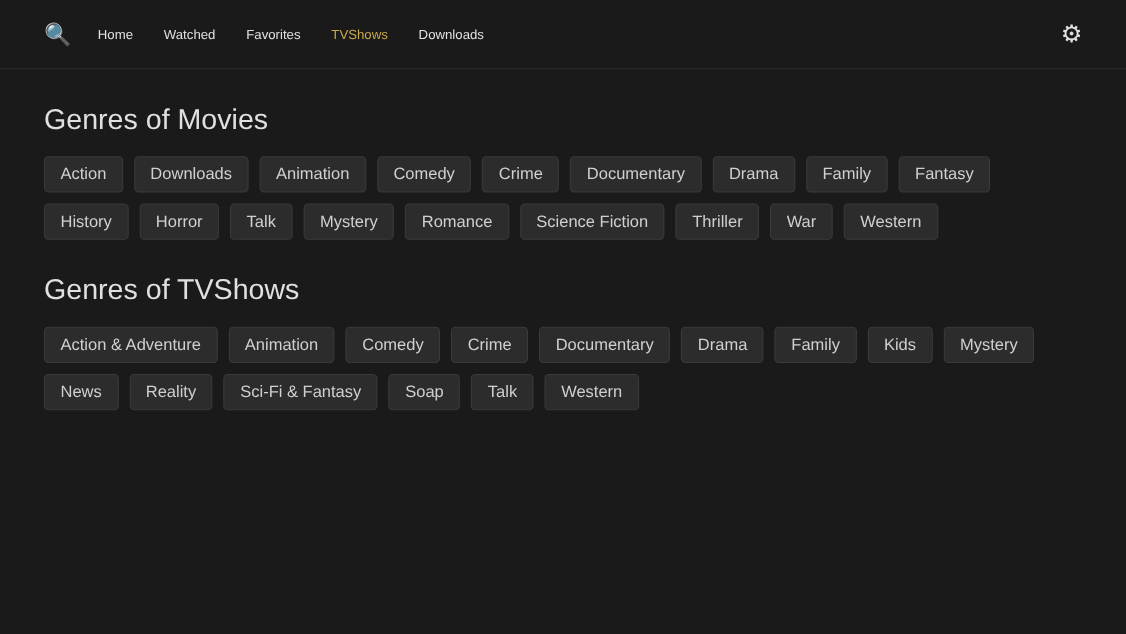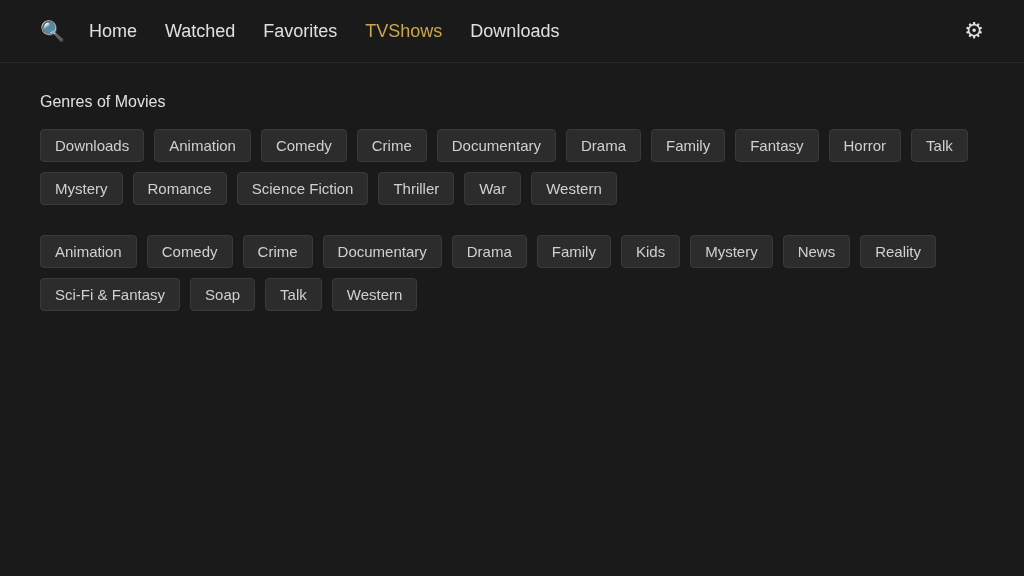--- a/index.html
+++ b/index.html
@@ -33,21 +33,21 @@
     }
 
     .nav-items {
       display: flex;
       gap: 28px;
       align-items: center;
       flex: 1;
     }
 
     .nav-item {
-      font-size: 18px;
+      font-size: 12px;
       color: #e0e0e0;
       cursor: pointer;
       text-decoration: none;
     }
 
     .nav-item.active {
       color: #c9a84c;
     }
 
     .nav-settings-icon {
@@ -59,21 +59,21 @@
 
     .content {
       padding: 30px 40px;
     }
 
     .section {
       margin-bottom: 30px;
     }
 
     .section-title {
-      font-size: 16px;
+      font-size: 26px;
       color: #e0e0e0;
       margin-bottom: 18px;
       font-weight: normal;
     }
 
     .genre-tags {
       display: flex;
       flex-wrap: wrap;
       gap: 10px;
     }
@@ -103,40 +103,44 @@
       <a class="nav-item">Downloads</a>
     </div>
   <span class="nav-settings-icon">⚙</span>
 </nav>
 
 <div class="content">
 
 <div class="section">
       <h2 class="section-title">Genres of Movies</h2>
       <div class="genre-tags">
+        <span class="genre-tag">Action</span>
         <span class="genre-tag">Downloads</span>
         <span class="genre-tag">Animation</span>
         <span class="genre-tag">Comedy</span>
         <span class="genre-tag">Crime</span>
         <span class="genre-tag">Documentary</span>
         <span class="genre-tag">Drama</span>
         <span class="genre-tag">Family</span>
         <span class="genre-tag">Fantasy</span>
+        <span class="genre-tag">History</span>
         <span class="genre-tag">Horror</span>
         <span class="genre-tag">Talk</span>
         <span class="genre-tag">Mystery</span>
         <span class="genre-tag">Romance</span>
         <span class="genre-tag">Science Fiction</span>
         <span class="genre-tag">Thriller</span>
         <span class="genre-tag">War</span>
         <span class="genre-tag">Western</span>
       </div>
     </div>
     <div class="section">
+      <h2 class="section-title">Genres of TVShows</h2>
       <div class="genre-tags">
+        <span class="genre-tag">Action &amp; Adventure</span>
         <span class="genre-tag">Animation</span>
         <span class="genre-tag">Comedy</span>
         <span class="genre-tag">Crime</span>
         <span class="genre-tag">Documentary</span>
         <span class="genre-tag">Drama</span>
         <span class="genre-tag">Family</span>
         <span class="genre-tag">Kids</span>
         <span class="genre-tag">Mystery</span>
         <span class="genre-tag">News</span>
         <span class="genre-tag">Reality</span>

